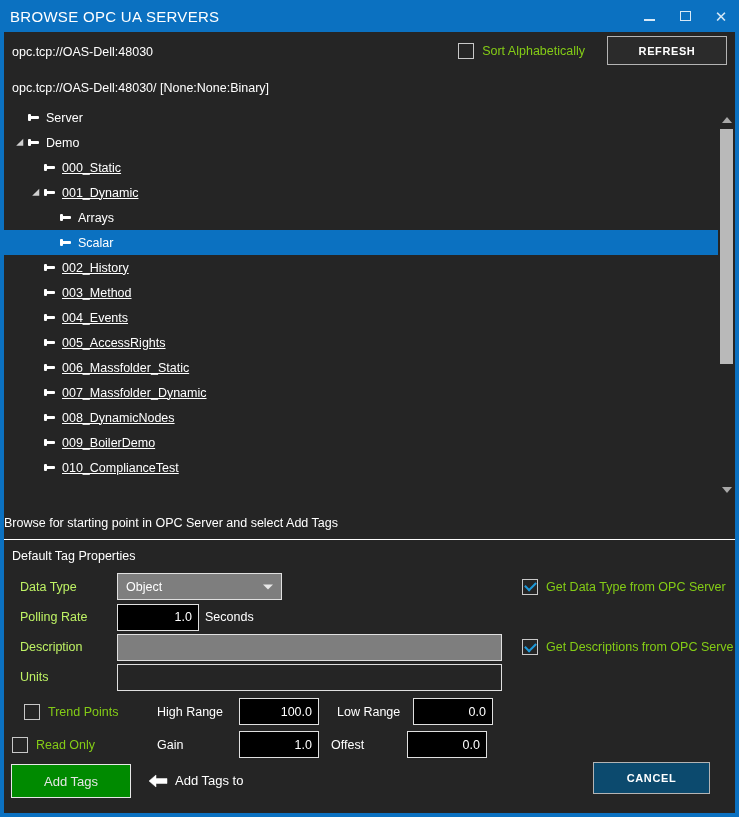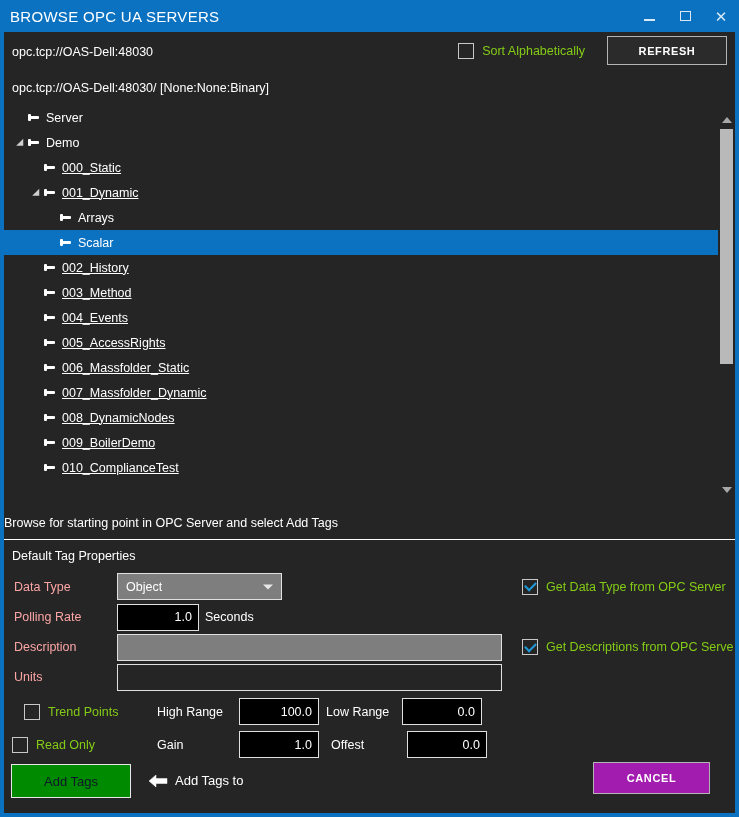--- a/index.html
+++ b/index.html
@@ -193,23 +193,23 @@
     flex: 0 0 auto;
     position: relative;
     padding: 9px 0 0 0;
   }
   .props-title {
     color: #ffffff; font-size: 12.5px;
     padding-left: 8px; margin-bottom: 8px;
   }
   .frow { display: flex; align-items: center; position: relative; }
   .flabel {
-    color: #fca5a5; font-size: 12.5px;
+    color: #bef264; font-size: 12.5px;
     width: 113px; flex: 0 0 113px;
-    padding-left: 10px;
+    padding-left: 16px;
     white-space: nowrap;
   }
   .select-box {
     width: 165px; height: 27px;
     background: #7e7e7e;
     border: 1px solid #e0e0e0;
     color: #ffffff; font-size: 12.5px;
     display: flex; align-items: center;
     padding: 0 8px;
     position: relative;
@@ -260,38 +260,38 @@
     flex: 0 0 auto;
     position: relative;
     height: 49px;
     margin-top: 6px;
   }
   .btn-addtags {
     position: absolute; left: 7px; top: 0;
     width: 120px; height: 34px;
     background: #008a00;
     border: 1px solid #e8e8e8;
-    color: #0f172a; font-size: 13px;
+    color: #e5e5e5; font-size: 13px;
     display: flex; align-items: center; justify-content: center;
   }
   .arrow-left {
     position: absolute; left: 143px; top: 8px;
     width: 22px; height: 18px;
     display: flex; align-items: center;
   }
   .arrow-left svg { display: block; }
   .addtags-to {
     position: absolute; left: 171px; top: 9px;
     color: #ffffff; font-size: 13px;
     white-space: nowrap;
   }
   .btn-cancel {
     position: absolute; right: 25px; top: -2px;
     width: 117px; height: 32px;
-    background: #a21caf;
+    background: #0c4a6e;
     border: 1px solid #b4b4b4;
     color: #ffffff;
     font-size: 11px; font-weight: bold; letter-spacing: .6px;
     display: flex; align-items: center; justify-content: center;
   }
 </style>
 </head>
 <body>
 
 <div class="window">
@@ -467,21 +467,21 @@
         <div class="text-input"></div>
       </div>
 
       <div class="range-grid">
         <div class="chk-wrap" style="width:113px;padding-left:20px;flex:0 0 113px;text-align:center;">
           <span class="chk-box"></span>
           <span class="chk-label">Trend Points</span>
         </div>
         <div class="rg-label" style="width:82px;">High Range</div>
         <div class="num-input">100.0</div>
-        <div class="rg-label" style="width:76px;margin-left:7px;">Low Range</div>
+        <div class="rg-label" style="width:76px;margin-left:18px;">Low Range</div>
         <div class="num-input">0.0</div>
       </div>
 
       <div class="range-grid">
         <div class="chk-wrap" style="width:113px;padding-left:8px;flex:0 0 113px;">
           <span class="chk-box"></span>
           <span class="chk-label">Read Only</span>
         </div>
         <div class="rg-label" style="width:82px;">Gain</div>
         <div class="num-input">1.0</div>

